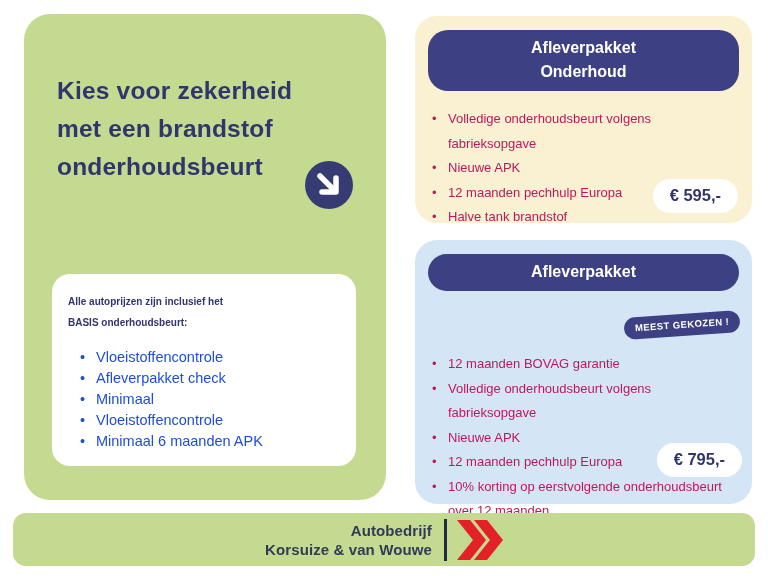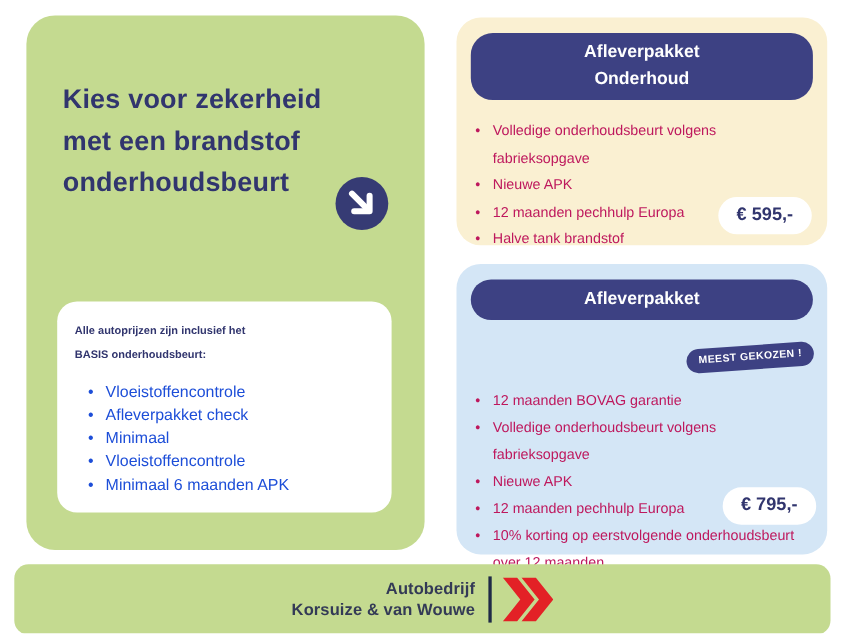--- a/index.html
+++ b/index.html
@@ -35,22 +35,22 @@
   .features li::before { content:"•"; position:absolute; left:0; }
   .price-pill { position:absolute; background:#ffffff; border-radius:19px;
     padding:7px 17px 8px; font-size:16.5px; font-weight:bold; color:#31356e; }
   .pkg-onderhoud .price-pill { right:14px; bottom:10px; }
   .pkg-bovag .price-pill { right:10px; bottom:27px; }
   .badge { position:absolute; right:12px; top:74px; background:#3d4183; color:#ffffff;
     font-size:9.5px; font-weight:bold; letter-spacing:.4px; padding:5px 11px 6px;
     border-radius:12px; transform:rotate(-4deg); white-space:nowrap; }
 
   
-  .footer-bar { position:absolute; left:13px; top:513px; width:742px; height:64px;
-    background:#c4da90; border-radius:13px; display:flex; align-items:center; justify-content:center; }
+  .footer-bar { position:absolute; left:13px; top:513px; width:742px; height:53px;
+    background:#c4da90; border-radius:13px; display:flex; justify-content:center; }
   .brand { display:flex; align-items:center; }
   .brand-text { text-align:right; color:#333a56; font-size:15px; font-weight:bold;
     line-height:19px; letter-spacing:.1px; }
   .brand-divider { width:3px; height:42px; background:#1f2a47; margin:0 10px 0 12px; }
 </style>
 </head>
 <body>
 
 <div class="canvas">
 

